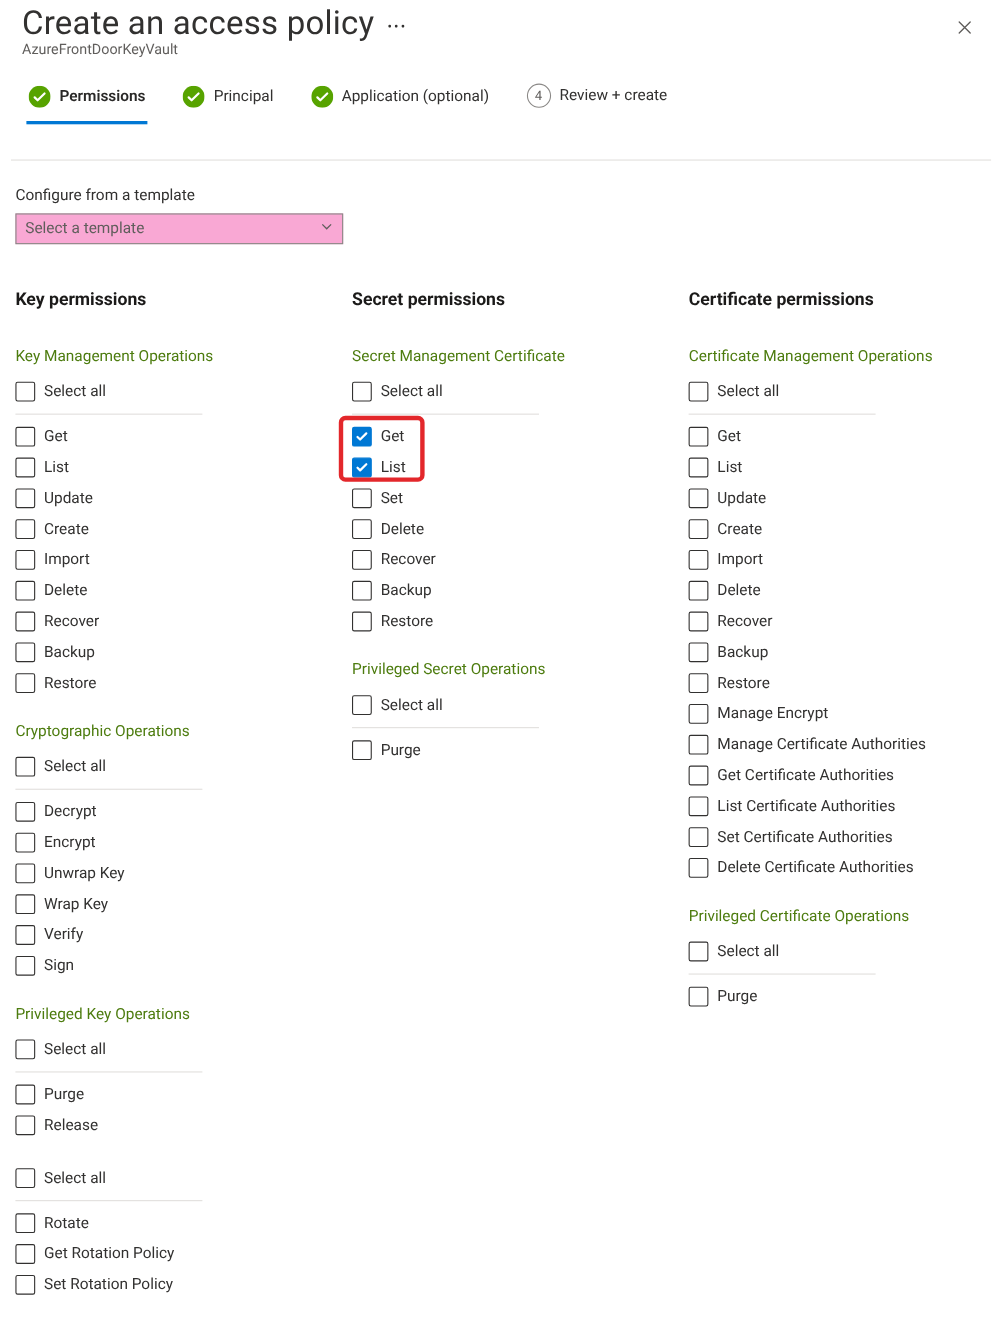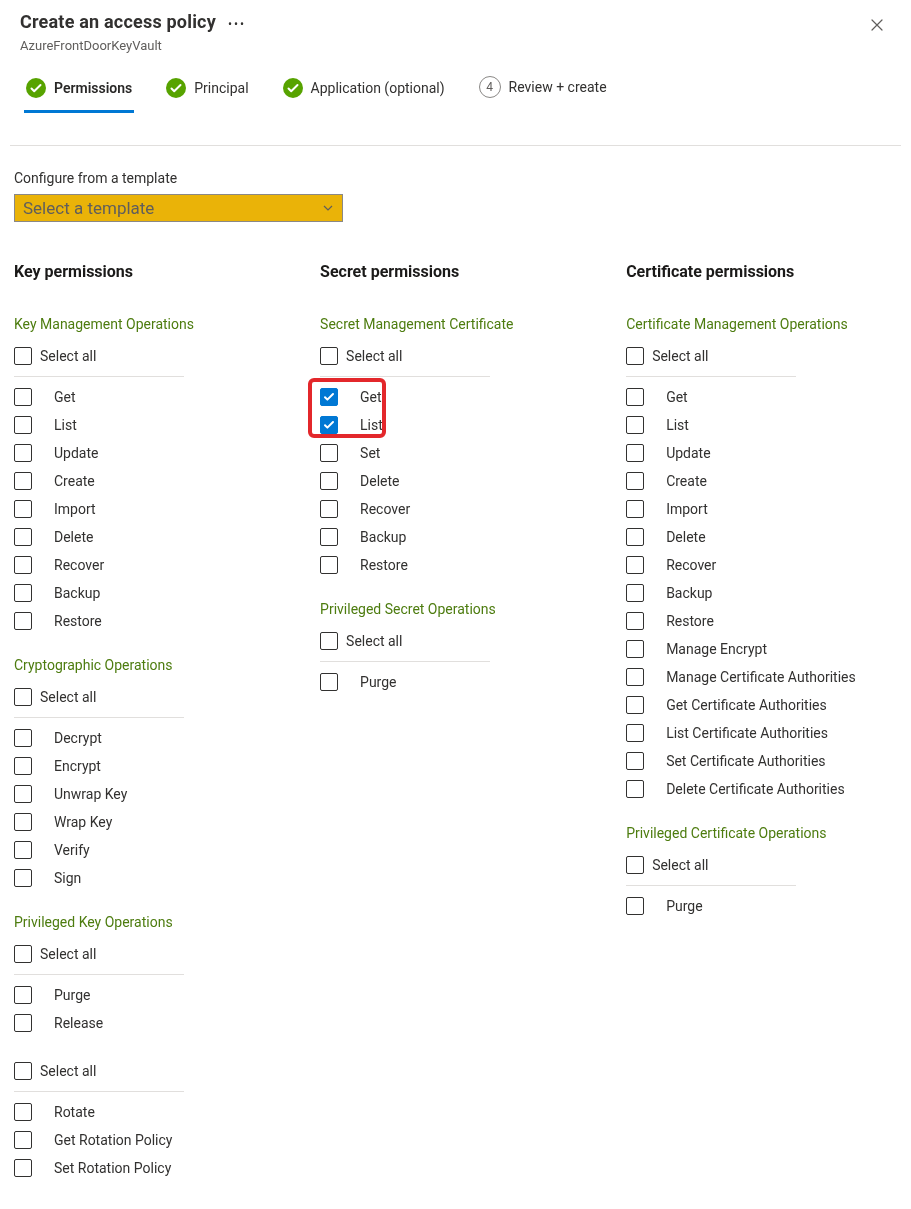--- a/index.html
+++ b/index.html
@@ -14,57 +14,57 @@
     --focus:#e3272b;
   }
   html,body{margin:0;padding:0;background:#fff;color:var(--text);
     font-family:"Segoe UI","Segoe UI Web",-apple-system,BlinkMacSystemFont,Roboto,Helvetica,Arial,sans-serif;
     font-size:14px;line-height:20px}
   .panel{width:911px;box-sizing:border-box;padding:12px 14px 18px;position:relative}
 
   
   .panel-header{padding:0 6px 14px}
   .title-row{display:flex;align-items:center}
-  .panel-title{font-size:18px;font-weight:700;letter-spacing:.2px}
+  .panel-title{font-size:30px;font-weight:400;letter-spacing:.2px}
   .ellipsis{margin-left:12px;color:#323130;font-size:12px;letter-spacing:2px;transform:translateY(2px)}
   .page-subtitle{color:#605e5c;font-size:13px;margin-top:4px}
   .close{position:absolute;right:20px;top:16px;color:#605e5c}
   .close svg{width:16px;height:16px;display:block}
 
   
   .steps{display:flex;gap:30px;align-items:flex-end;margin-top:10px;padding:0 4px}
   .step{display:flex;align-items:center;gap:8px;padding:10px 2px 12px;border-bottom:3px solid transparent;color:#323130}
   .step .circle{width:20px;height:20px;display:inline-flex;align-items:center;justify-content:center}
   .step .circle svg{width:20px;height:20px}
   .step .num{width:20px;height:20px;border:1px solid var(--step-ring);border-radius:50%;display:inline-flex;align-items:center;justify-content:center;font-size:12px;color:#605e5c}
   .step.active{font-weight:600;color:#292827}
   .step.active{border-bottom-color:var(--accent)}
 
   
   .divider{height:1px;background:var(--border-light);margin:18px -4px 22px}
   .template-label{color:#323130;margin-bottom:6px}
-  .select{width:329px;height:28px;border:1px solid var(--border);background:#eab308;display:flex;align-items:center;justify-content:space-between;padding:0 8px;color:#605e5c;font-size:17px;box-sizing:border-box}
+  .select{width:298px;height:28px;border:1px solid var(--border);background:#f9a8d4;display:flex;align-items:center;justify-content:space-between;padding:0 8px;color:#605e5c;font-size:14px;box-sizing:border-box}
   .select .chev{color:#605e5c}
   .select .chev svg{width:12px;height:12px}
 
   
   .columns{display:flex;gap:64px;margin-top:40px}
   .col{width:252px}
   .col.sec{width:252px}
   .col.cert{width:282px}
   .col h2{font-size:16px;font-weight:700;margin:0 0 32px 0;color:#1b1a19}
   .group-title{font-size:14px;color:#4d7c0f;margin:4px 0 8px}
   .group{margin-bottom:20px}
   .sel-row{display:flex;align-items:center;gap:8px;padding:4px 0}
   .sel-sep{height:1px;background:var(--border-light);margin:6px 0 6px 0;width:170px}
   .chk{width:18px;height:18px;border:1px solid #323130;border-radius:2px;display:inline-flex;align-items:center;justify-content:center;box-sizing:border-box;background:#fff}
   .chk.checked{background:var(--accent);border-color:var(--accent)}
   .chk.checked svg{display:block}
   .chk svg{display:none;width:12px;height:12px;color:#fff}
-  .opt{display:flex;align-items:center;gap:22px;padding:4px 0}
+  .opt{display:flex;align-items:center;gap:8px;padding:4px 0}
   .sec-hl{position:relative}
   .sec-hl::before{content:"";position:absolute;left:-8px;top:-1px;width:70px;height:52px;outline:4px solid var(--focus);border-radius:2px;pointer-events:none}
 
 </style>
 </head>
 <body>
 
 <div class="panel">
   <button class="close" style="background:none;border:none;cursor:pointer">
     <svg viewBox="0 0 16 16">

